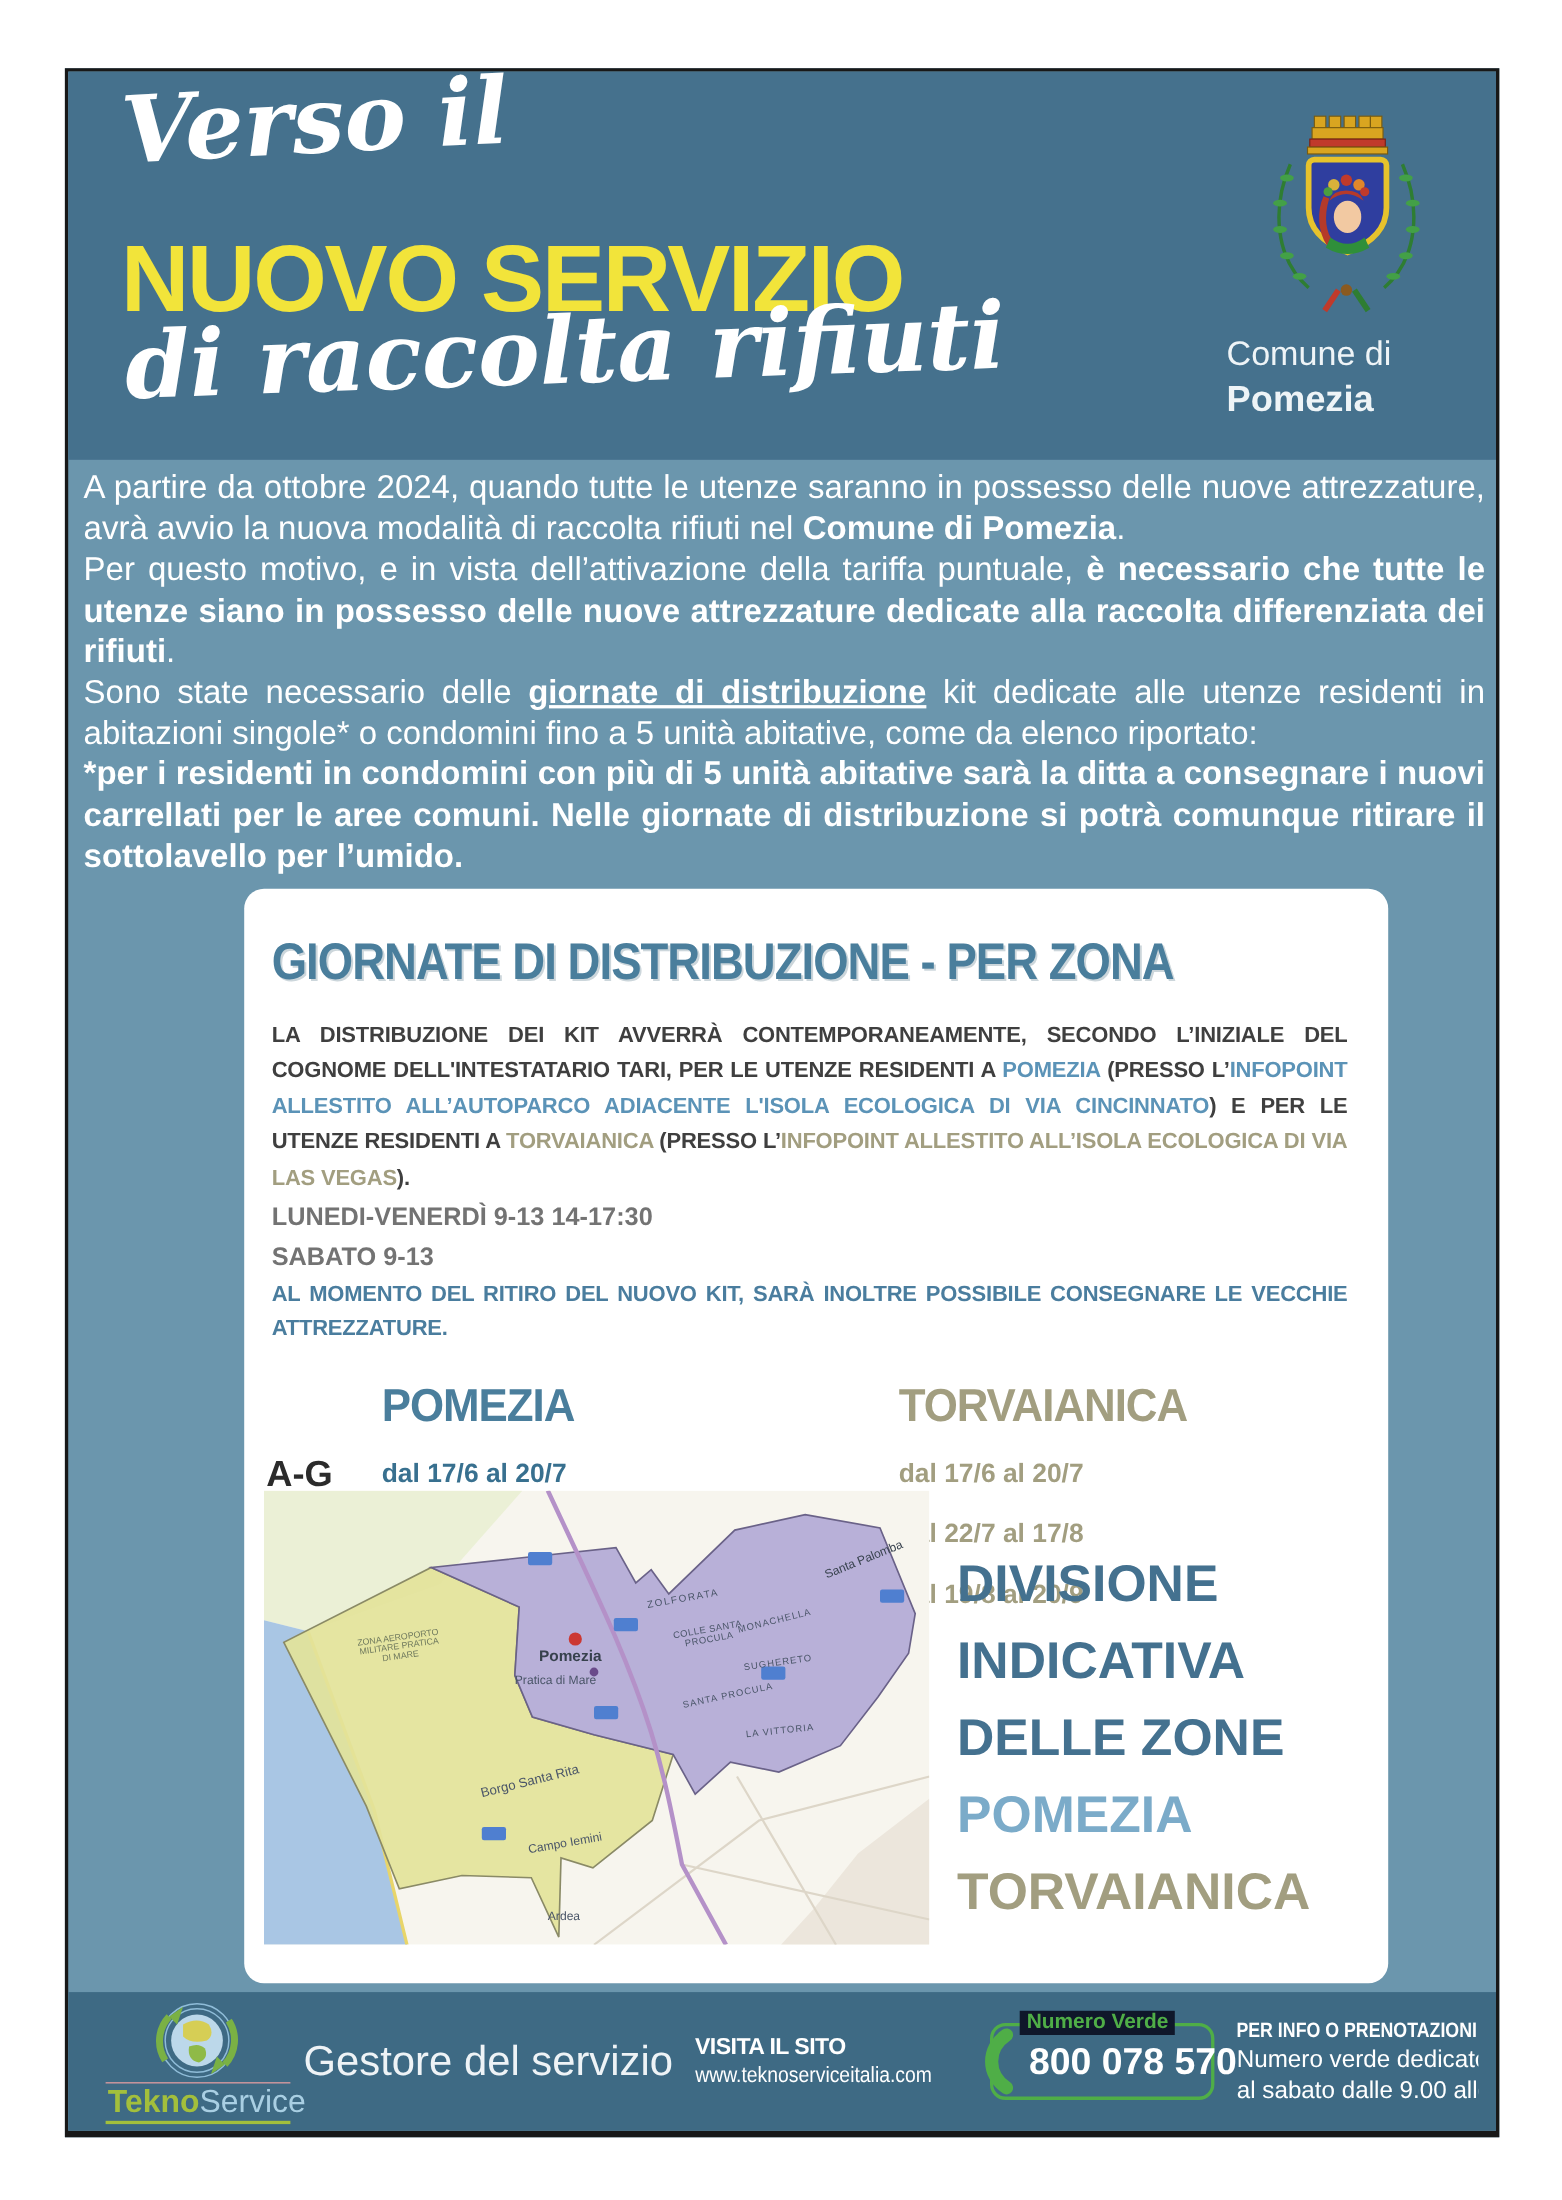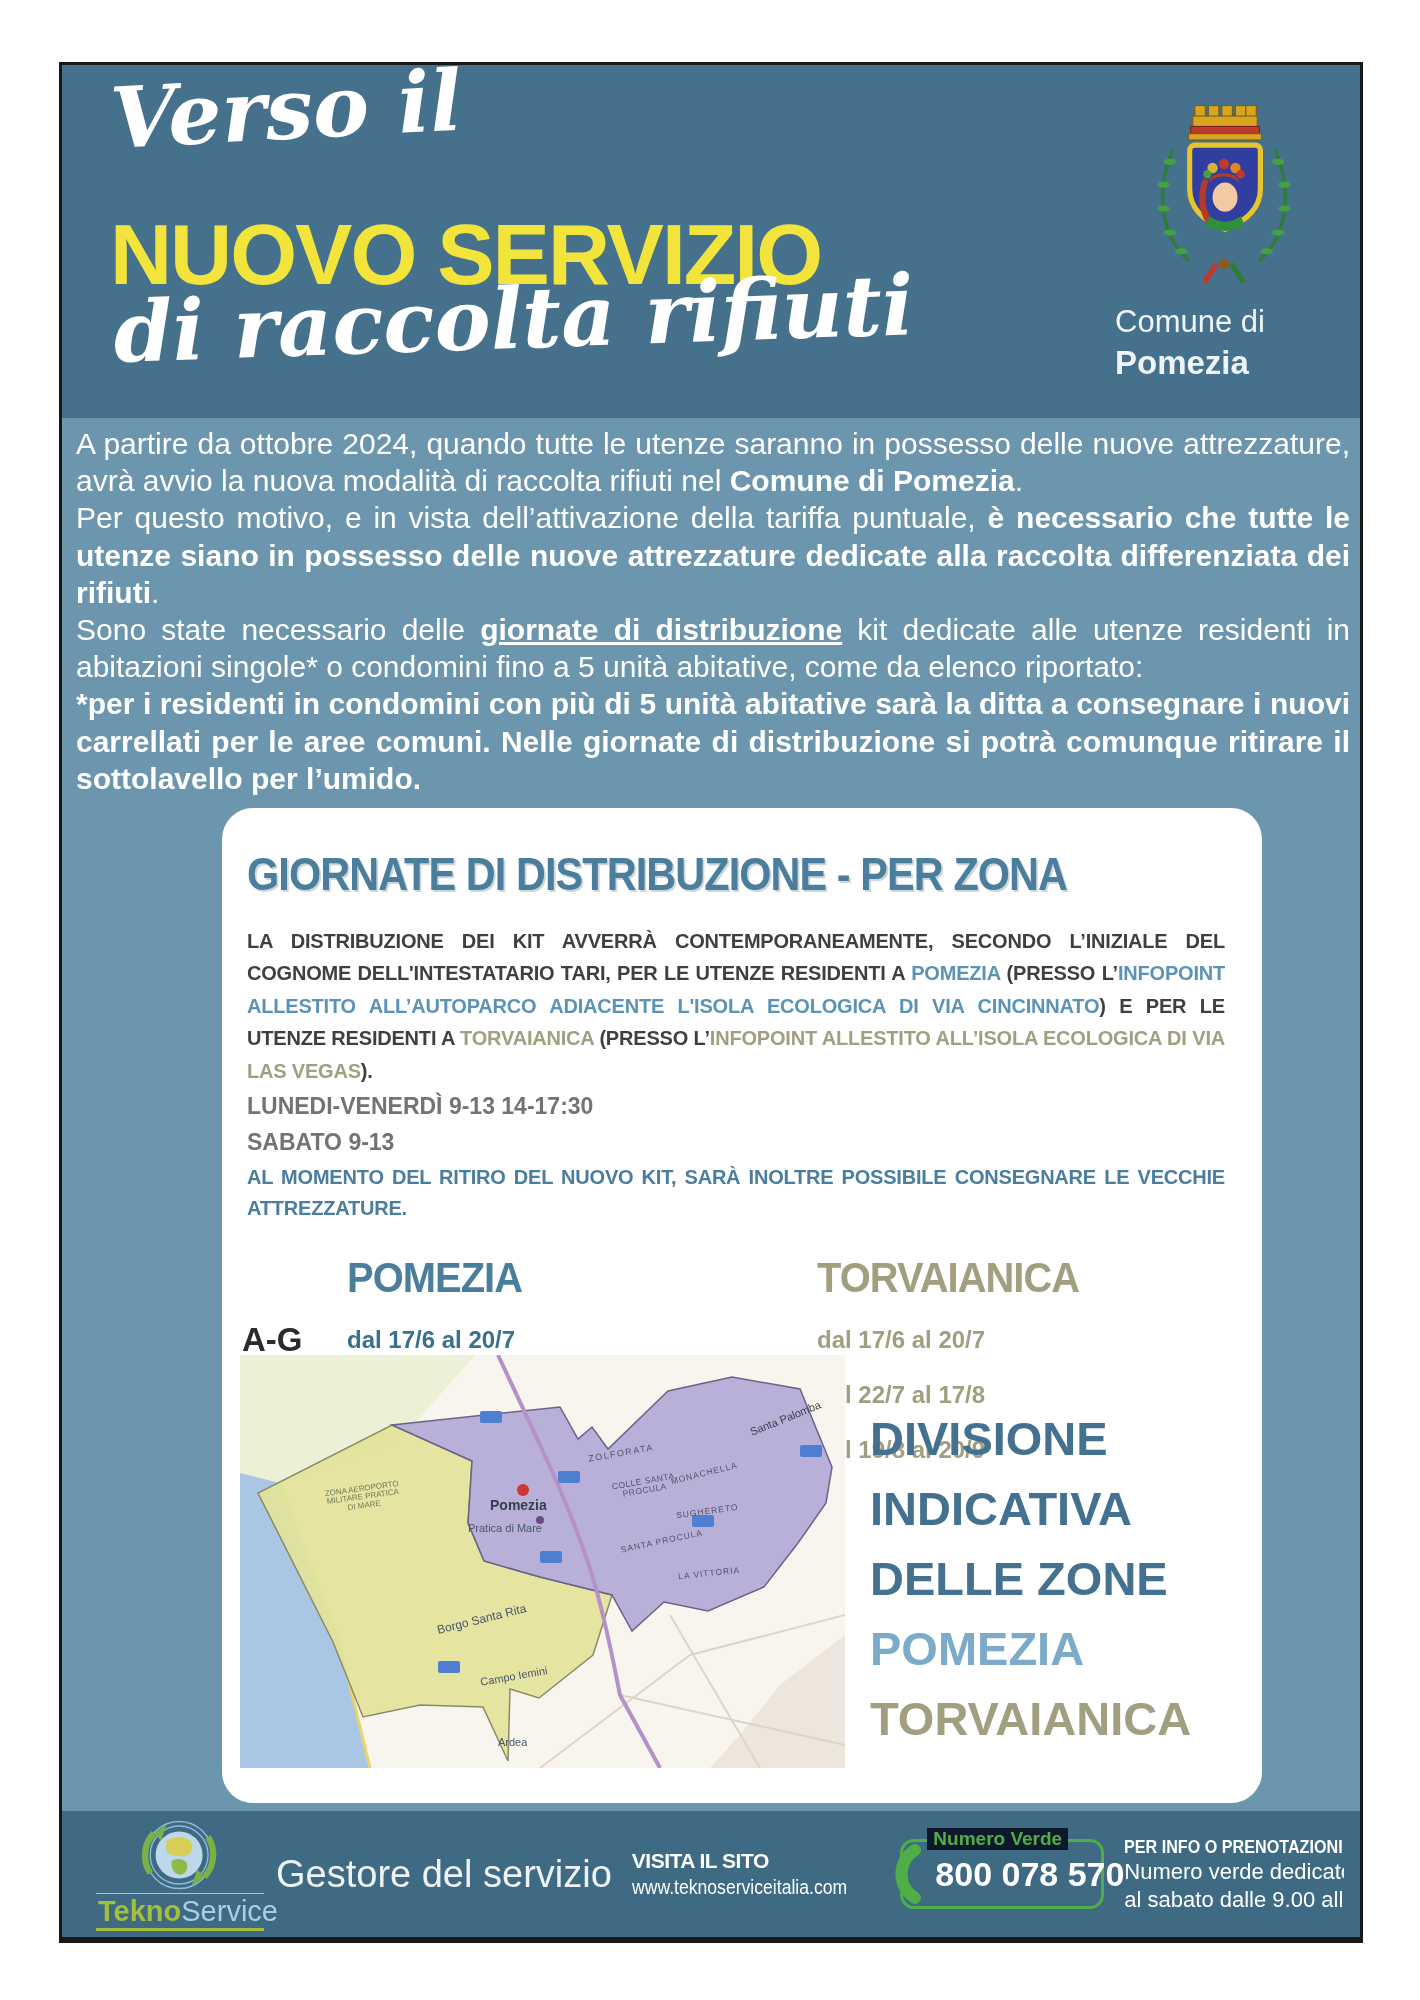--- a/index.html
+++ b/index.html
@@ -26,21 +26,21 @@
 
   
   .intro{position:absolute;left:14px;top:360px;width:1274px;color:#ffffff;}
   .intro p{margin:0;font-size:30px;line-height:1.24;text-align:justify;}
   .intro .hl{font-weight:bold;}
   .intro .ul{font-weight:bold;text-decoration:underline;}
   .note{margin-top:16px;font-size:24px;line-height:1.3;font-weight:bold;color:#ffffff;text-align:left;}
 
   
   .card{position:absolute;left:160px;top:743px;width:1040px;height:995px;
-        background:#ffffff;border-radius:31px;}
+        background:#ffffff;border-radius:18px;}
   .card-title{margin:38px 0 0 25px;font-size:47px;font-weight:bold;color:#4a7e9c;
               letter-spacing:-1px;transform:scaleX(.88);transform-origin:left;
               white-space:nowrap;text-shadow:2px 2px 0 #ccd6db;}
   .card-intro{margin:24px 37px 0 25px;font-size:20px;line-height:1.62;
               text-align:justify;font-weight:bold;color:#3f3f3f;letter-spacing:-0.2px;}
   .card-intro .blue{color:#5b93b7;}
   .card-intro .olive{color:#a29e80;}
   .hours{margin:2px 37px 0 25px;font-size:23px;font-weight:bold;color:#737373;line-height:1.55;}
   .notice{margin:2px 37px 0 25px;font-size:20px;font-weight:bold;color:#4a7d9e;
           line-height:1.55;text-align:justify;letter-spacing:-0.2px;}

